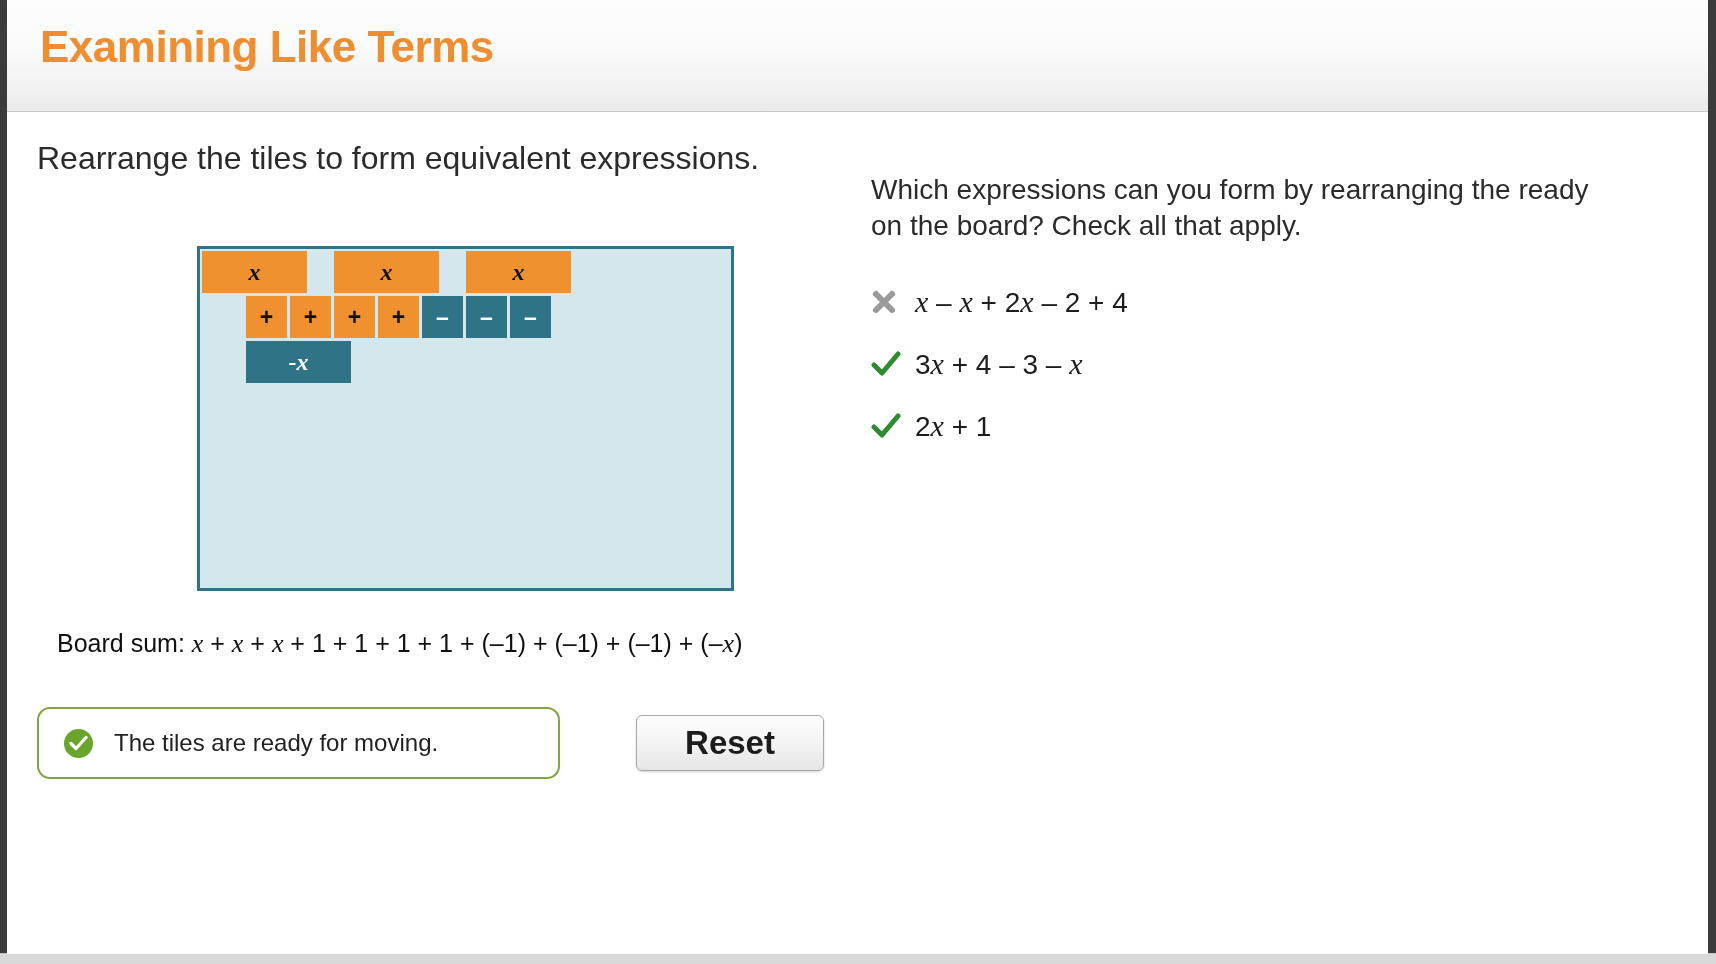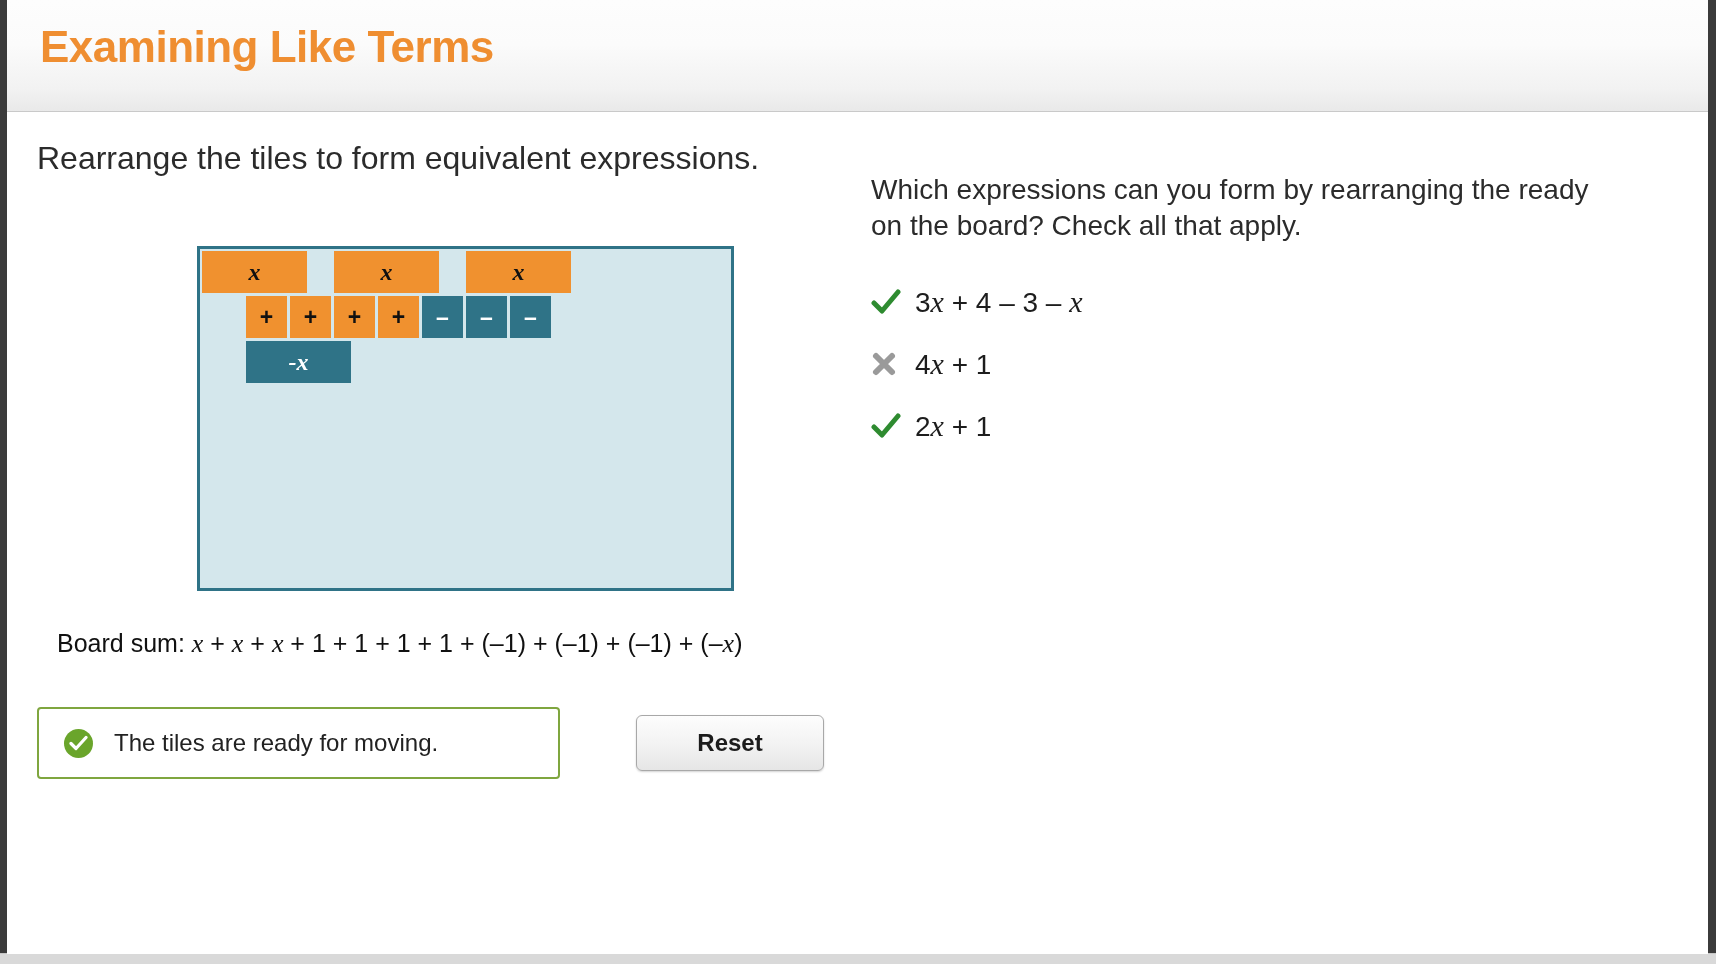--- a/index.html
+++ b/index.html
@@ -74,38 +74,38 @@
   #board-sum{
     position:absolute;left:50px;top:517px;
     font-size:25px;color:#111;white-space:nowrap;
   }
   #board-sum .v{font-family:"Liberation Serif", serif;font-style:italic;font-size:26px;}
 
   
   #status-box{
     position:absolute;left:30px;top:595px;
     width:523px;height:72px;
-    background:#ffffff;border:2px solid #7fa63f;border-radius:4px;
+    background:#ffffff;border:2px solid #7fa63f;border-radius:13px;
     box-sizing:border-box;
     display:flex;align-items:center;
   }
   #status-icon{
     width:29px;height:29px;border-radius:50%;background:#6aa52b;
     margin-left:25px;position:relative;flex:none;
   }
   #status-icon svg{position:absolute;left:5px;top:6px;}
   #status-text{margin-left:21px;font-size:24px;color:#222;}
 
   #reset-button{
     position:absolute;left:629px;top:603px;
     width:188px;height:56px;
     background:linear-gradient(to bottom,#fdfdfd 0%,#f3f3f3 50%,#e6e6e6 100%);
     border:1px solid #a8a8a8;border-radius:6px;
     box-shadow:0 1px 2px rgba(0,0,0,.18);
-    font-size:24px;font-weight:bold;color:#1c1c1c;
+    font-size:33px;font-weight:bold;color:#1c1c1c;
     display:flex;align-items:center;justify-content:center;
     cursor:pointer;box-sizing:border-box;
   }
 
   
   #question-panel{position:absolute;left:864px;top:60px;width:760px;}
   #question-text{
     font-size:28px;color:#2b2b2b;line-height:1.28;width:740px;
   }
   #answer-list{margin-top:27px;}
@@ -161,33 +161,33 @@
       <div id="status-text">The tiles are ready for moving.</div>
     </div>
 
     <div id="reset-button">Reset</div>
 
     <div id="question-panel">
       <div id="question-text">Which expressions can you form by rearranging the ready on the board? Check all that apply.</div>
       <div id="answer-list">
           <div class="answer-row">
             <span class="mark">
+              <svg width="26" height="26" viewBox="0 0 26 26">
+                <path d="M5 5 L21 21 M21 5 L5 21" fill="none" stroke="#9a9a9a" stroke-width="6" stroke-linecap="round"></path>
+              </svg>
+            </span>
+            <span class="answer-expr"><span class="v">x</span> – <span class="v">x</span> + 2<span class="v">x</span> – 2 + 4</span>
+          </div>
+          <div class="answer-row">
+            <span class="mark">
               <svg width="30" height="26" viewBox="0 0 30 26">
                 <path d="M3 14 L11 22 L27 3" fill="none" stroke="#2e8b30" stroke-width="5" stroke-linecap="round" stroke-linejoin="round"></path>
               </svg>
             </span>
             <span class="answer-expr">3<span class="v">x</span> + 4 – 3 – <span class="v">x</span></span>
-          </div>
-          <div class="answer-row">
-            <span class="mark">
-              <svg width="26" height="26" viewBox="0 0 26 26">
-                <path d="M5 5 L21 21 M21 5 L5 21" fill="none" stroke="#9a9a9a" stroke-width="6" stroke-linecap="round"></path>
-              </svg>
-            </span>
-            <span class="answer-expr">4<span class="v">x</span> + 1</span>
           </div>
           <div class="answer-row">
             <span class="mark">
               <svg width="30" height="26" viewBox="0 0 30 26">
                 <path d="M3 14 L11 22 L27 3" fill="none" stroke="#2e8b30" stroke-width="5" stroke-linecap="round" stroke-linejoin="round"></path>
               </svg>
             </span>
             <span class="answer-expr">2<span class="v">x</span> + 1</span>
           </div>
         </div>

